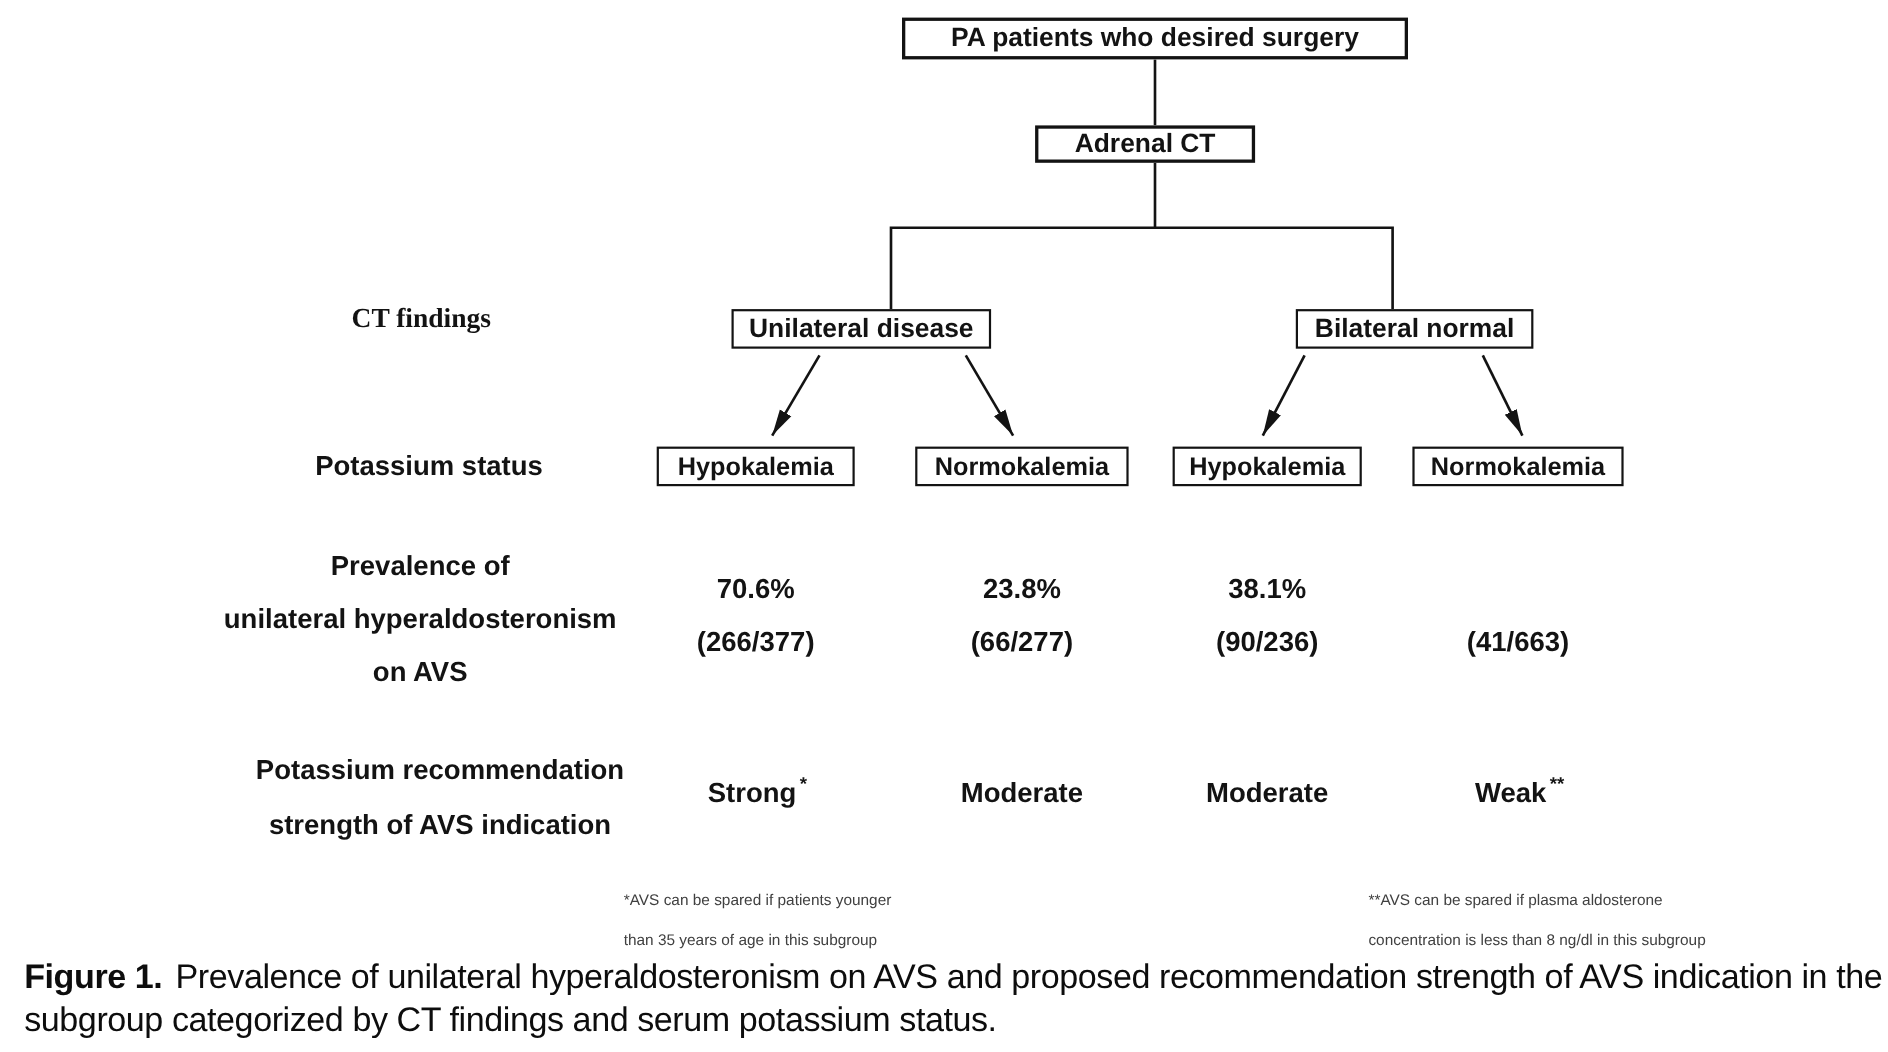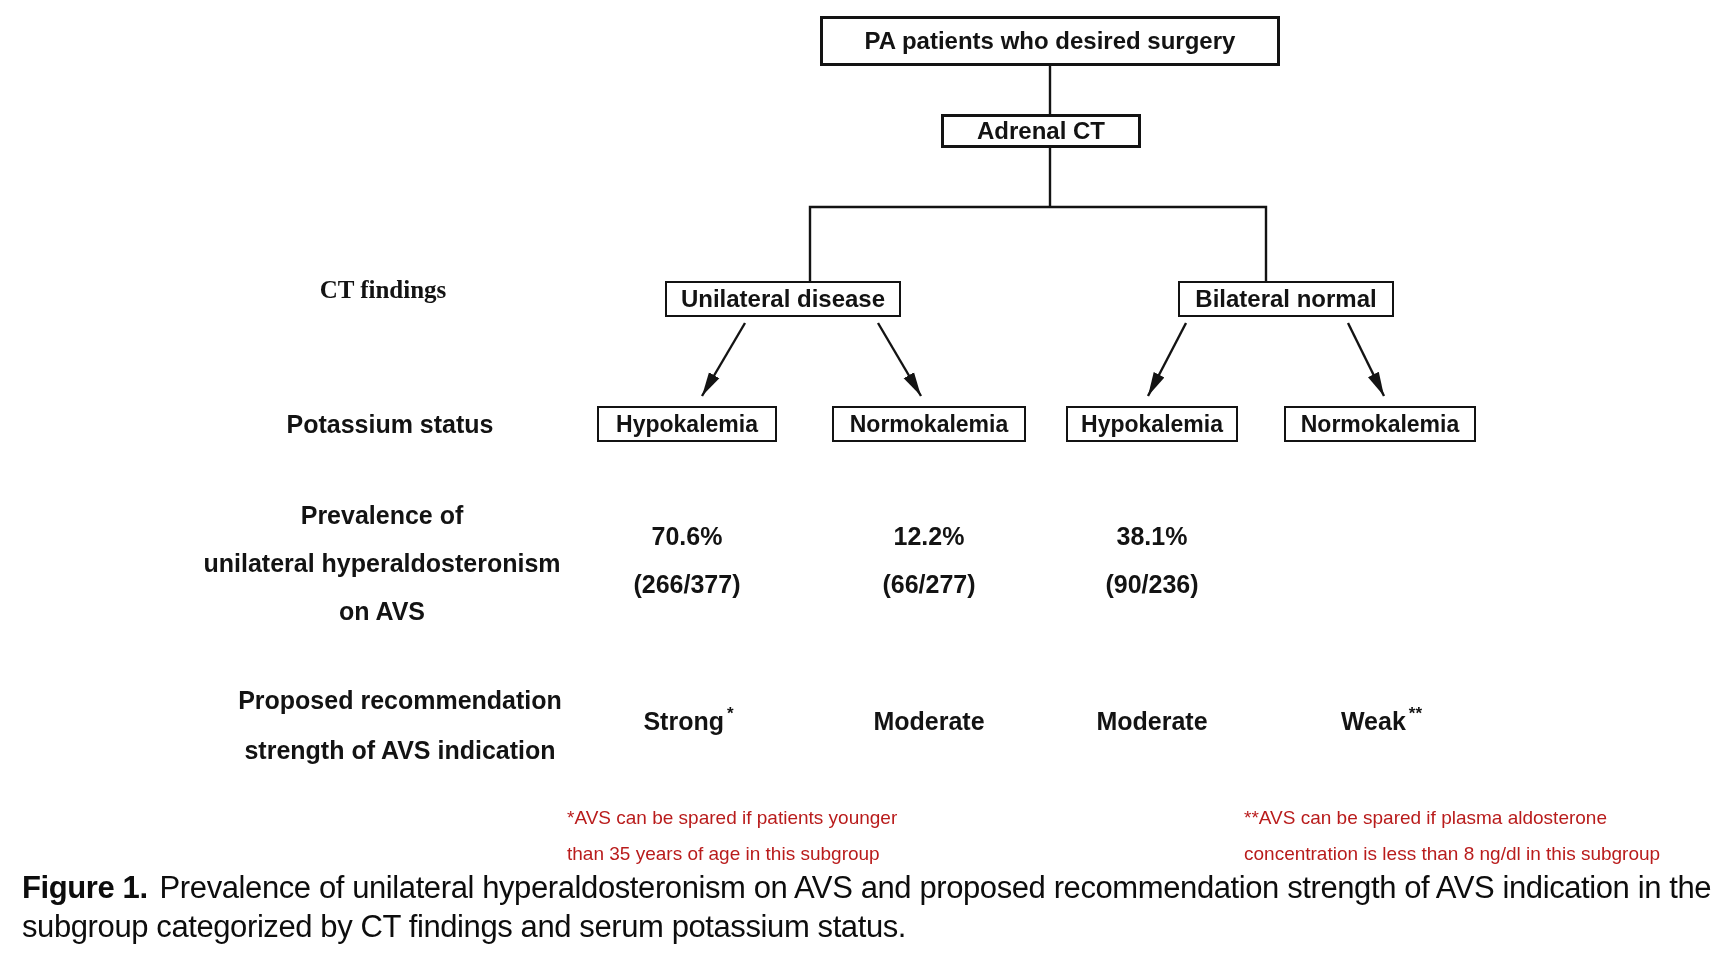--- a/index.html
+++ b/index.html
@@ -34,22 +34,22 @@
   .val {
     position: absolute; width: 260px; margin-left: -130px;
     font-weight: 700; font-size: 25px; text-align: center;
     color: #131313; white-space: nowrap;
   }
   .val sup {
     font-size: 17px; font-weight: 700;
     position: relative; top: -11px; left: 3px; vertical-align: baseline;
   }
   .footnote {
-    position: absolute; font-size: 19px; line-height: 36px;
-    color: #b91c1c; font-weight: 400; white-space: nowrap;
+    position: absolute; font-size: 14px; line-height: 36px;
+    color: #404040; font-weight: 400; white-space: nowrap;
   }
   .caption {
     position: absolute; left: 22px; top: 868px; width: 1692px;
     font-size: 31px; line-height: 39px; letter-spacing: -0.4px;
     color: #0d0d0d;
   }
   .caption .cap-label { font-weight: 700; margin-right: 12px; }
 </style>
 </head>
 <body>
@@ -64,21 +64,21 @@
     </defs>
     <line x1="1050" y1="54" x2="1050" y2="114" stroke="#131313" stroke-width="2.4"></line>
     <line x1="1050" y1="148" x2="1050" y2="207" stroke="#131313" stroke-width="2.4"></line>
     <polyline points="810,281 810,207 1266,207 1266,281" fill="none" stroke="#131313" stroke-width="2.4"></polyline>
     <line x1="745" y1="323" x2="702" y2="396" stroke="#131313" stroke-width="2.4" marker-end="url(#ah)"></line>
     <line x1="878" y1="323" x2="921" y2="396" stroke="#131313" stroke-width="2.4" marker-end="url(#ah)"></line>
     <line x1="1186" y1="323" x2="1148" y2="396" stroke="#131313" stroke-width="2.4" marker-end="url(#ah)"></line>
     <line x1="1348" y1="323" x2="1384" y2="396" stroke="#131313" stroke-width="2.4" marker-end="url(#ah)"></line>
   </svg>
 
-  <div class="node lvl1" style="left:820px; top:16px; width:460px; height:50px;">PA patients who desired surgery</div>
+  <div class="node lvl1" style="left:820px; top:16px; width:460px; height:38px;">PA patients who desired surgery</div>
 
   <div class="node lvl2" style="left:941px; top:114px; width:200px; height:34px;">Adrenal CT</div>
 
   <div class="rowlabel" style="left:233px; top:276px; width:300px;font-family:Liberation Serif, serif;">CT findings</div>
 
   <div class="node lvl3" style="left:665px; top:281px; width:236px; height:36px;">Unilateral disease</div>
   <div class="node lvl3" style="left:1158px; top:281px; width:216px; height:36px;margin-left:20px;">Bilateral normal</div>
 
   <div class="rowlabel" style="left:215px; top:410px; width:350px;">Potassium status</div>
 
@@ -87,29 +87,30 @@
   <div class="node lvl4" style="left:1066px; top:406px; width:172px; height:36px;">Hypokalemia</div>
   <div class="node lvl4" style="left:1284px; top:406px; width:192px; height:36px;">Normokalemia</div>
 
   <div class="rowlabel multi" style="left:132px; top:491px; width:500px;">
     <div>Prevalence of</div>
     <div>unilateral hyperaldosteronism</div>
     <div>on AVS</div>
   </div>
 
   <div class="val" style="left:687px;  top:522px;">70.6%</div>
-  <div class="val" style="left:929px;  top:522px;">12.2%</div>
+  <div class="val" style="left:929px;  top:522px;">23.8%</div>
   <div class="val" style="left:1152px; top:522px;">38.1%</div>
 
   <div class="val" style="left:687px;  top:570px;">(266/377)</div>
   <div class="val" style="left:929px;  top:570px;">(66/277)</div>
   <div class="val" style="left:1152px; top:570px;">(90/236)</div>
+  <div class="val" style="left:1380px; top:570px;">(41/663)</div>
 
   <div class="rowlabel multi2" style="left:125px; top:675px; width:550px;">
-    <div>Proposed recommendation</div>
+    <div>Potassium recommendation</div>
     <div>strength of AVS indication</div>
   </div>
 
   <div class="val" style="left:687px; top:707px;">
     <span>Strong</span><sup>*</sup>
   </div>
   <div class="val" style="left:929px; top:707px;">
     <span>Moderate</span><sup></sup>
   </div>
   <div class="val" style="left:1152px; top:707px;">

